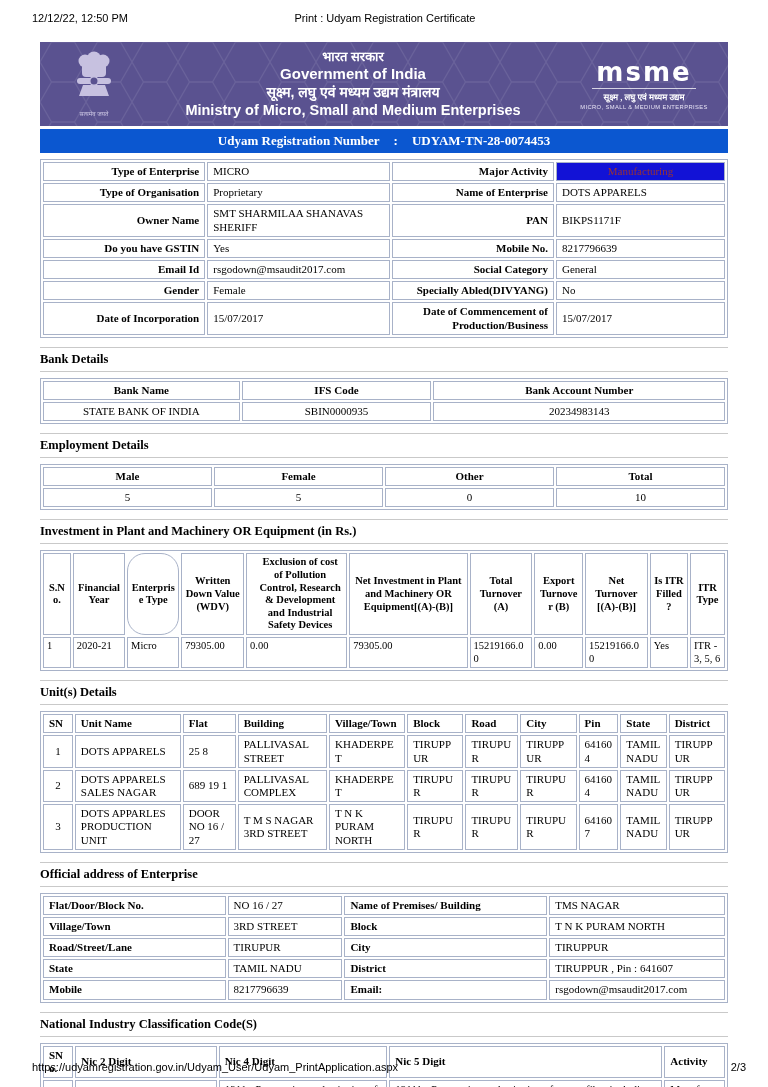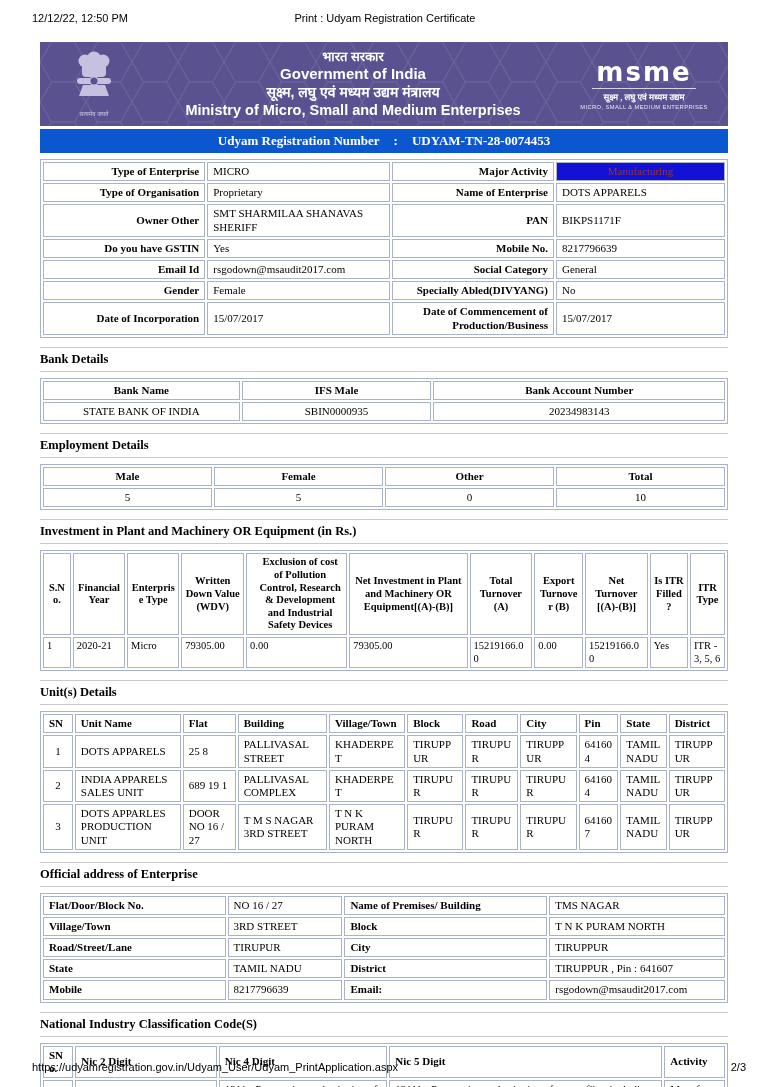--- a/index.html
+++ b/index.html
@@ -71,21 +71,21 @@
   #tbl-enterprise td:nth-child(3) { width:24%; font-weight:bold; text-align:right;margin-top:44px; }
   #tbl-enterprise td:nth-child(4) { width:25%; }
   #tbl-bank th:nth-child(1), #tbl-bank td:nth-child(1) { width:29%; }
   #tbl-bank th:nth-child(2), #tbl-bank td:nth-child(2) { width:28%; }
   #tbl-bank th:nth-child(3), #tbl-bank td:nth-child(3) { width:43%; }
   #tbl-employment th, #tbl-employment td { width:25%; }
   #tbl-investment { font-size:10.5px; }
   #tbl-investment th { text-align:center; vertical-align:middle; padding:2px 3px; }
   #tbl-investment td { vertical-align:top; padding:2px 3px; }
   #tbl-investment th:nth-child(1){width:4%;} #tbl-investment th:nth-child(2){width:7.5%;}
-  #tbl-investment th:nth-child(3){width:7.5%;} #tbl-investment th:nth-child(4){width:9%;}
+  #tbl-investment th:nth-child(3){width:7.5%;border-radius:18px;} #tbl-investment th:nth-child(4){width:9%;}
   #tbl-investment th:nth-child(5){width:14.5%;padding-left:10px;} #tbl-investment th:nth-child(6){width:17%;margin-left:36px;}
   #tbl-investment th:nth-child(7){width:9%;} #tbl-investment th:nth-child(8){width:7%;}
   #tbl-investment th:nth-child(9){width:9%;} #tbl-investment th:nth-child(10){width:5.5%;}
   #tbl-investment th:nth-child(11){width:5%;}
   #tbl-units td:nth-child(1) { text-align:center; }
   #tbl-units th:nth-child(1){width:4.5%;} #tbl-units th:nth-child(2){width:16%;}
   #tbl-units th:nth-child(3){width:8%;} #tbl-units th:nth-child(4){width:13.5%;}
   #tbl-units th:nth-child(5){width:11.5%;} #tbl-units th:nth-child(6){width:8.5%;}
   #tbl-units th:nth-child(7){width:8%;} #tbl-units th:nth-child(8){width:8.5%;}
   #tbl-units th:nth-child(9){width:6%;} #tbl-units th:nth-child(10){width:7%;}
@@ -163,21 +163,21 @@
             <td>Major Activity</td>
             <td style="background-color: rgb(18, 18, 214); color: rgb(153, 51, 51); text-align: center;">Manufacturing</td>
           </tr>
           <tr>
             <td>Type of Organisation</td>
             <td>Proprietary</td>
             <td>Name of Enterprise</td>
             <td>DOTS APPARELS</td>
           </tr>
           <tr>
-            <td>Owner Other</td>
+            <td>Owner Name</td>
             <td>SMT SHARMILAA SHANAVAS SHERIFF</td>
             <td>PAN</td>
             <td>BIKPS1171F</td>
           </tr>
           <tr>
             <td>Do you have GSTIN</td>
             <td>Yes</td>
             <td>Mobile No.</td>
             <td>8217796639</td>
           </tr>
@@ -202,21 +202,21 @@
         </tbody>
       </table>
 
     <hr class="sep">
     <h3 class="section-heading">Bank Details</h3>
     <hr class="sep2">
     <table id="tbl-bank" class="grid center">
         <thead>
           <tr>
             <th>Bank Name</th>
-            <th>IFS Male</th>
+            <th>IFS Code</th>
             <th>Bank Account Number</th>
           </tr>
         </thead>
         <tbody>
           <tr>
             <td>STATE BANK OF INDIA</td>
             <td>SBIN0000935</td>
             <td>20234983143</td>
           </tr>
         </tbody>
@@ -308,21 +308,21 @@
             <td>KHADERPET</td>
             <td>TIRUPPUR</td>
             <td>TIRUPUR</td>
             <td>TIRUPPUR</td>
             <td>641604</td>
             <td>TAMIL NADU</td>
             <td>TIRUPPUR</td>
           </tr>
           <tr>
             <td>2</td>
-            <td>INDIA APPARELS SALES UNIT</td>
+            <td>DOTS APPARELS SALES NAGAR</td>
             <td>689 19 1</td>
             <td>PALLIVASAL COMPLEX</td>
             <td>KHADERPET</td>
             <td>TIRUPUR</td>
             <td>TIRUPUR</td>
             <td>TIRUPUR</td>
             <td>641604</td>
             <td>TAMIL NADU</td>
             <td>TIRUPPUR</td>
           </tr>

